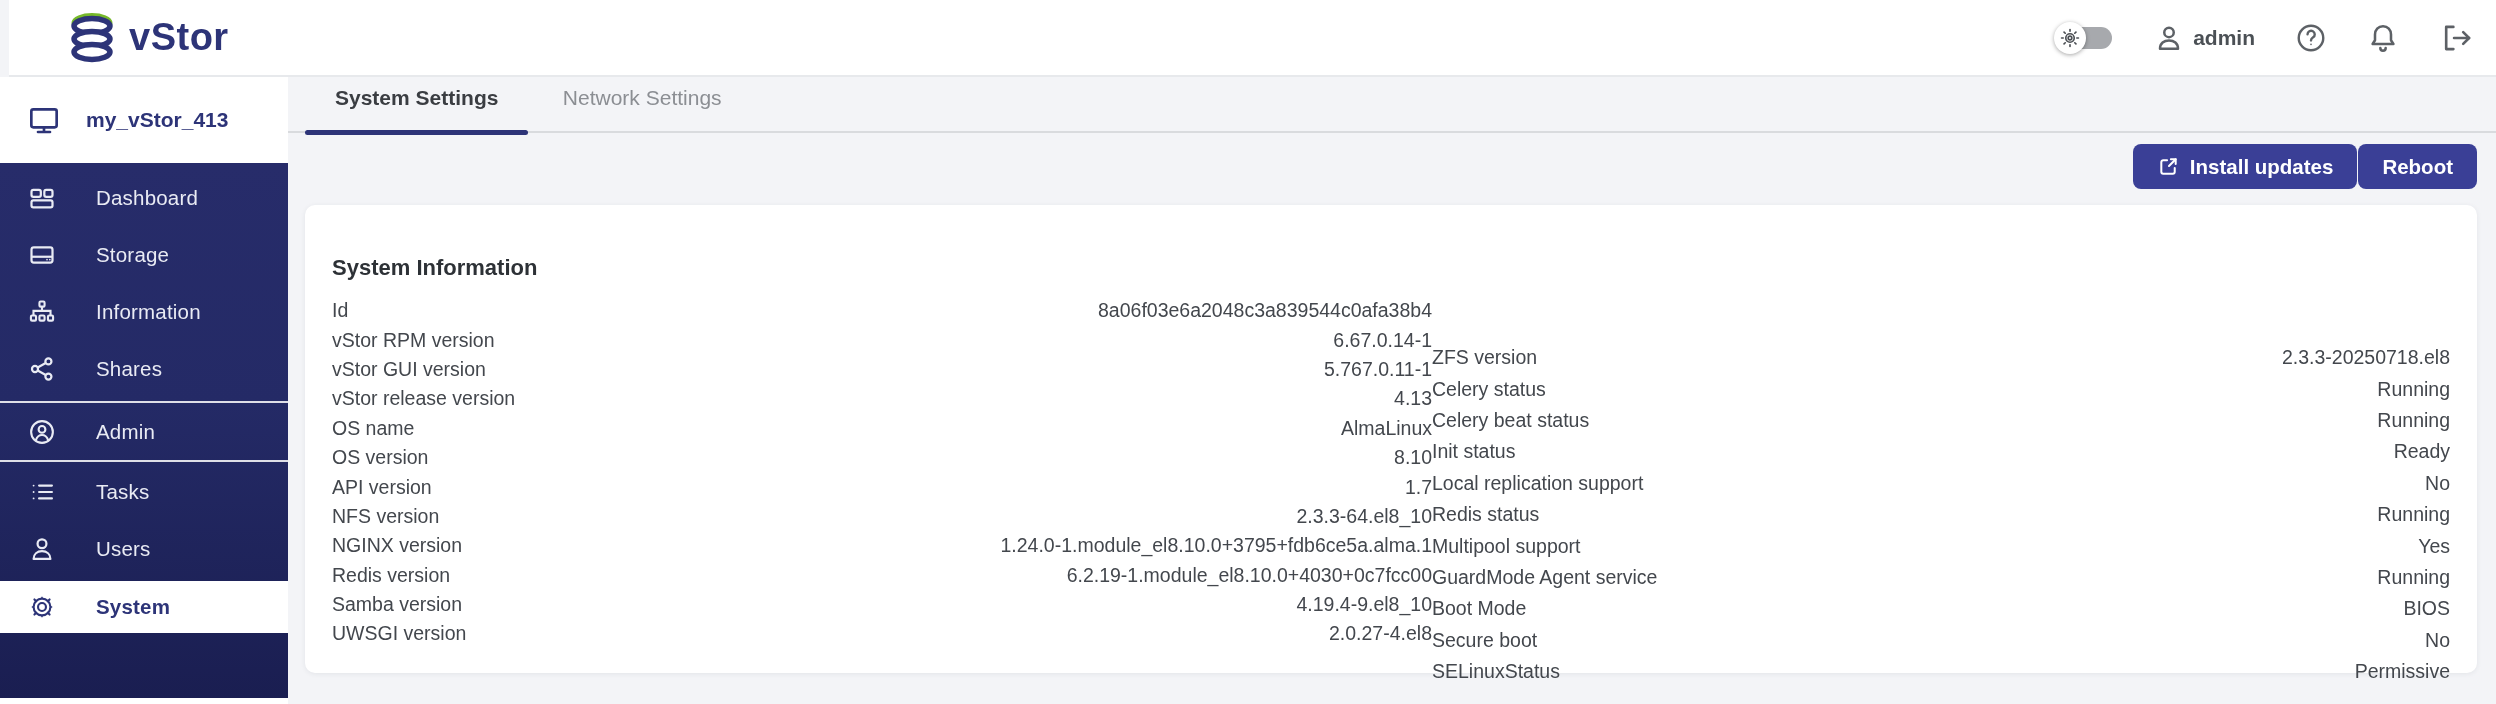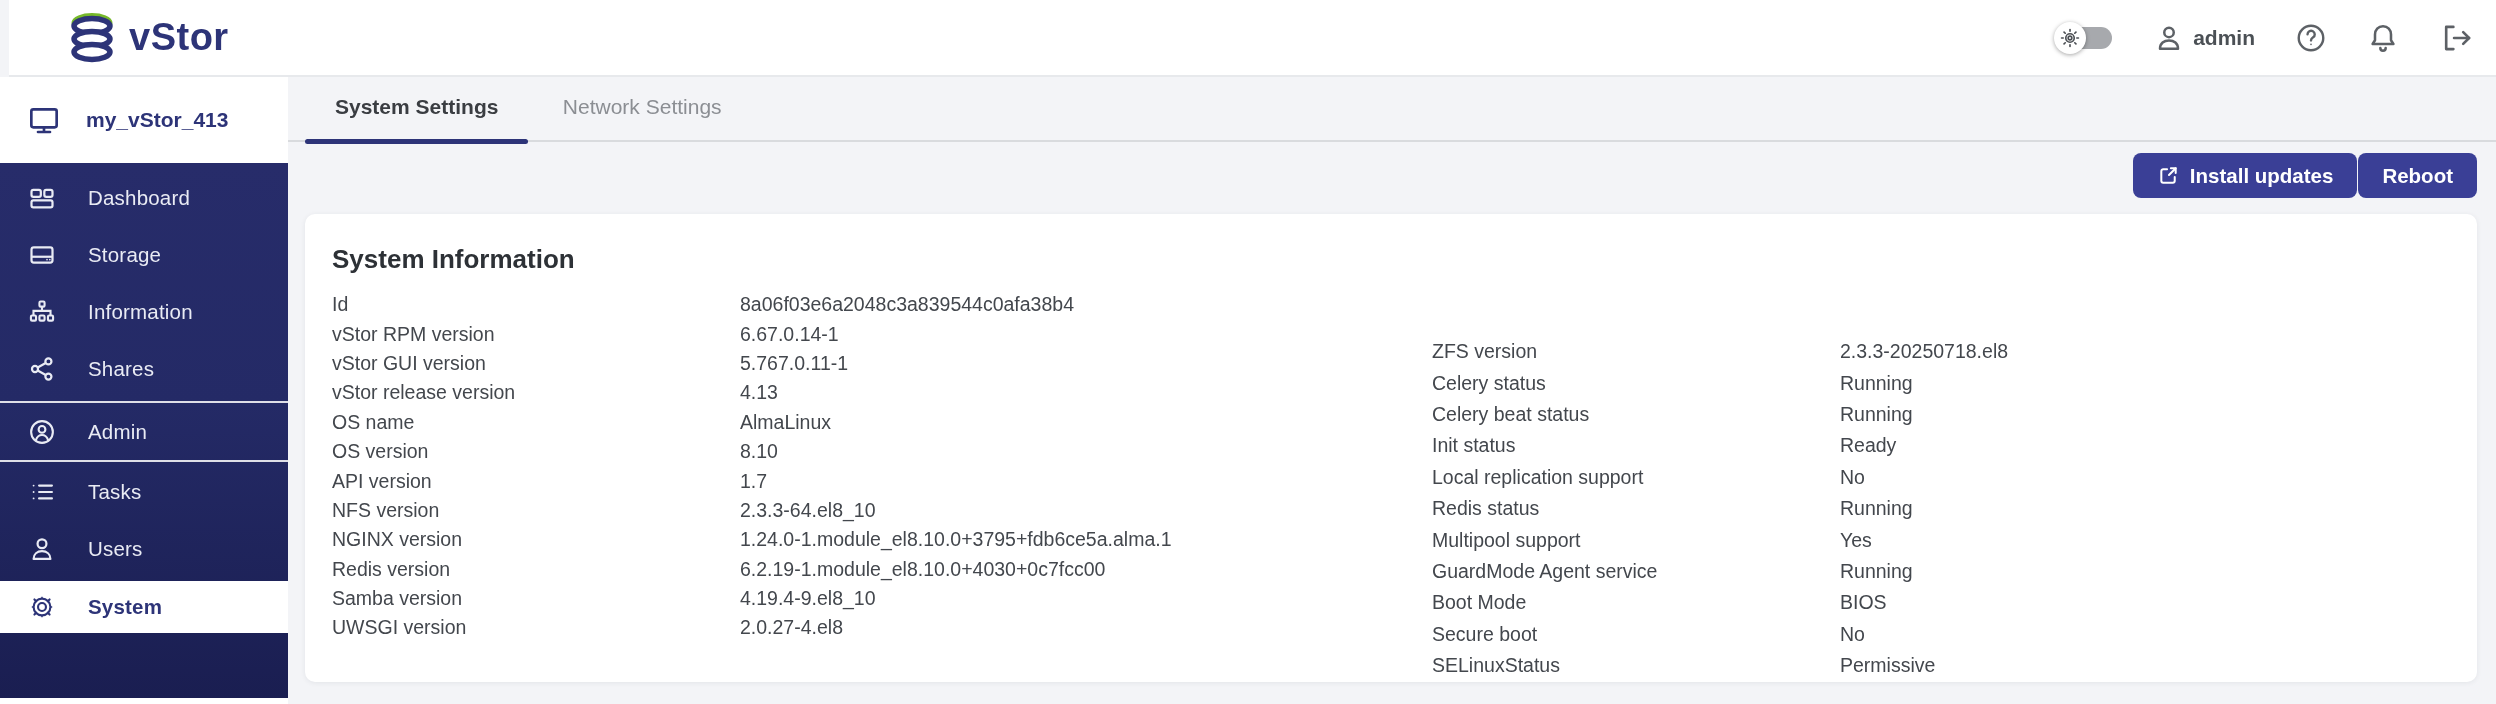--- a/index.html
+++ b/index.html
@@ -16,44 +16,44 @@
   .toggle-pill { position:absolute; left:12px; top:6px; width:46px; height:22px; border-radius:11px; background:#a7a9ad; }
   .toggle-knob { position:absolute; left:0; top:1px; width:32px; height:32px; border-radius:50%; background:#ffffff; box-shadow:0 1px 4px rgba(0,0,0,0.35); display:flex; align-items:center; justify-content:center; }
   .user-chip { display:flex; align-items:center; gap:9px; cursor:pointer; }
   .user-name { font-size:21px; font-weight:700; color:#4b5055; }
 
   
   .sidebar { position:absolute; top:77px; left:0; width:288px; height:669px; background:#ffffff; z-index:20;border-radius:6px; }
   .host-row { position:absolute; top:0; left:0; width:100%; height:86px; display:flex; align-items:center; gap:26px; padding-left:28px; cursor:pointer; background:#ffffff; }
   .host-label { font-size:21px; font-weight:700; color:#2d3478; }
   .side-nav { position:absolute; top:86px; left:0; width:100%; height:535px; background:linear-gradient(180deg,#272c6a 0%, #242a66 45%, #1a1e51 100%); }
-  .side-item { position:absolute; left:0; width:100%; height:57px; display:flex; align-items:center; gap:32px; padding-left:28px; color:#e9ebf4; cursor:pointer; }
+  .side-item { position:absolute; left:0; width:100%; height:57px; display:flex; align-items:center; gap:40px; padding-left:28px; color:#e9ebf4; cursor:pointer; }
   .side-item .side-label { font-size:20.5px; font-weight:400; letter-spacing:0.2px; }
   .side-item svg { flex-shrink:0; }
   .side-item.active { background:#ffffff; color:#2d3478; height:52px; }
   .side-item.active .side-label { font-weight:700; }
   .side-sep { position:absolute; left:0; width:100%; height:2px; background:rgba(255,255,255,0.85); }
 
   
-  .main { position:absolute; top:71px; left:288px; width:2208px; height:627px; background:#f3f4f7; }
+  .main { position:absolute; top:62px; left:288px; width:2208px; height:627px; background:#f3f4f7; }
   .tabs { position:absolute; top:0; left:0; width:100%; height:71px; border-bottom:2px solid #d9dbde; padding-left:17px; }
   .tab { position:relative; display:inline-block; height:71px; line-height:71px; padding:0 30px; font-size:21px; cursor:pointer; }
   .tab.active { color:#3a3d42; font-weight:700; }
   .tab.inactive { color:#8b8e93; font-weight:400; }
   .tab.active::after { content:""; position:absolute; left:0; right:0; bottom:-2px; height:5px; background:#2d3478; border-radius:3px; }
 
   .action-bar { position:absolute; top:82px; right:19px; display:flex; gap:1px; }
   .btn { height:45px; background:#3a3f96; color:#ffffff; border:none; border-radius:8px; font-family:"Liberation Sans", sans-serif; font-size:20.5px; font-weight:700; display:flex; align-items:center; gap:10px; padding:0 24px; cursor:pointer; }
 
   .panel { position:absolute; left:17px; top:143px; width:2172px; height:468px; background:#ffffff; border-radius:10px; box-shadow:0 1px 5px rgba(40,45,60,0.08); }
-  .panel-title { padding:30px 0 0 27px; font-size:26px; font-weight:700; color:#2d3136; }
+  .panel-title { padding:30px 0 0 27px; font-size:22px; font-weight:700; color:#2d3136;margin-top:20px; }
   .info-columns { display:flex; padding:0 27px; margin-top:15px; }
   .col-left { width:1100px; flex-shrink:0; }
   .col-right { flex:1; padding-top:2px;margin-top:44px; }
-  .info-row { display:flex; align-items:center; }
+  .info-row { display:flex; align-items:center;justify-content:space-between; }
   .col-left .info-row { height:29.4px; }
   .col-right .info-row { height:31.4px; }
   .info-label { width:408px; flex-shrink:0; font-size:19.5px; color:#43474d; }
   .info-value { font-size:19.5px; color:#43474d; }
 </style>
 </head>
 <body>
 
 <div class="app">
 

